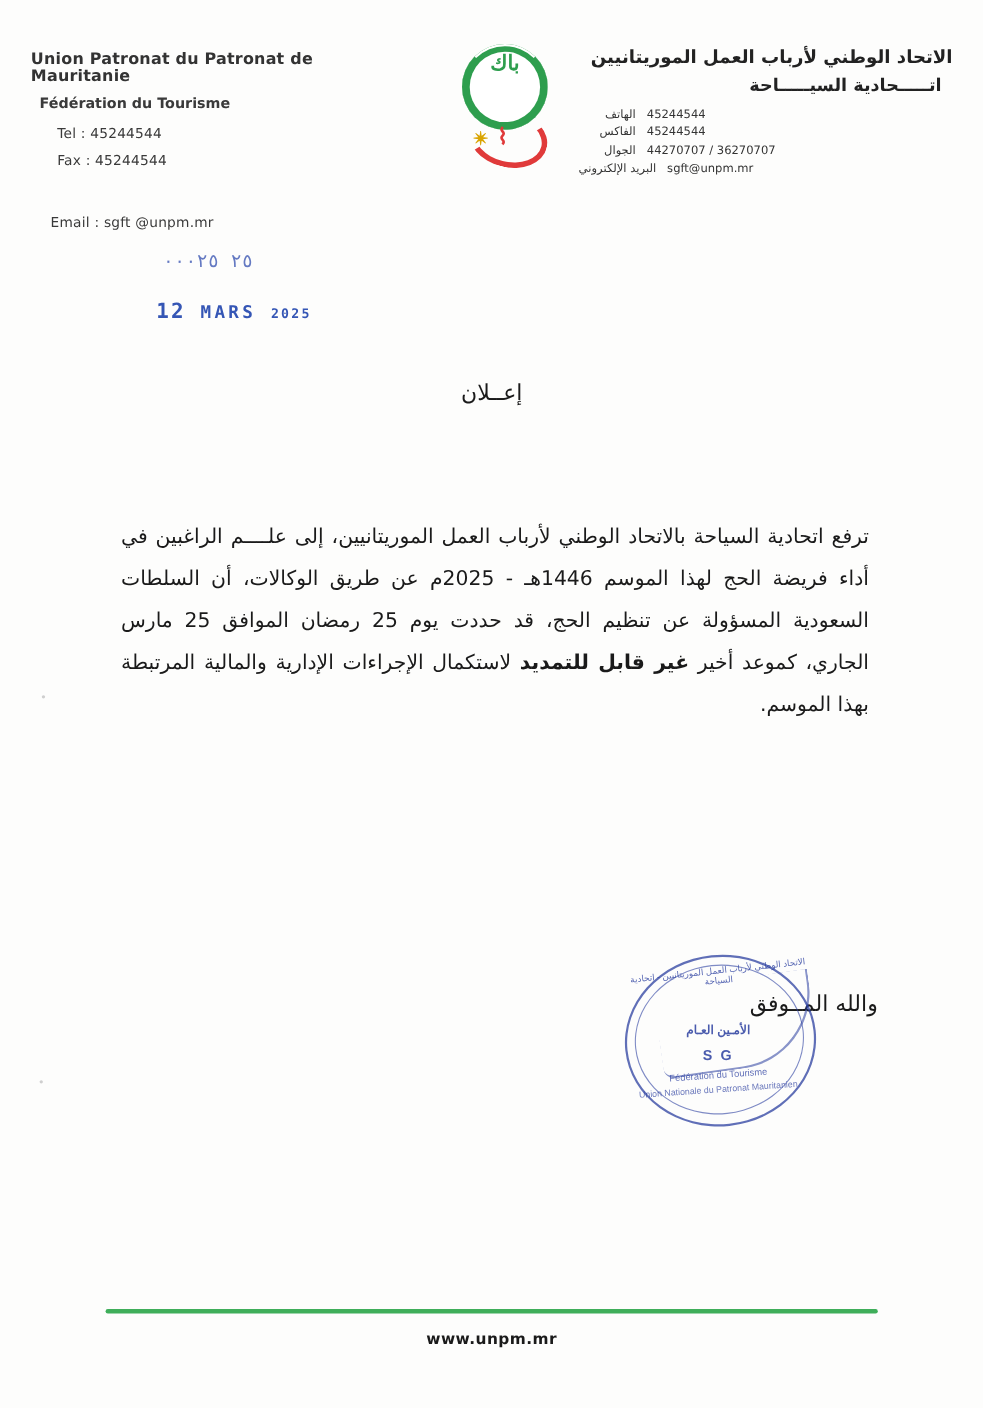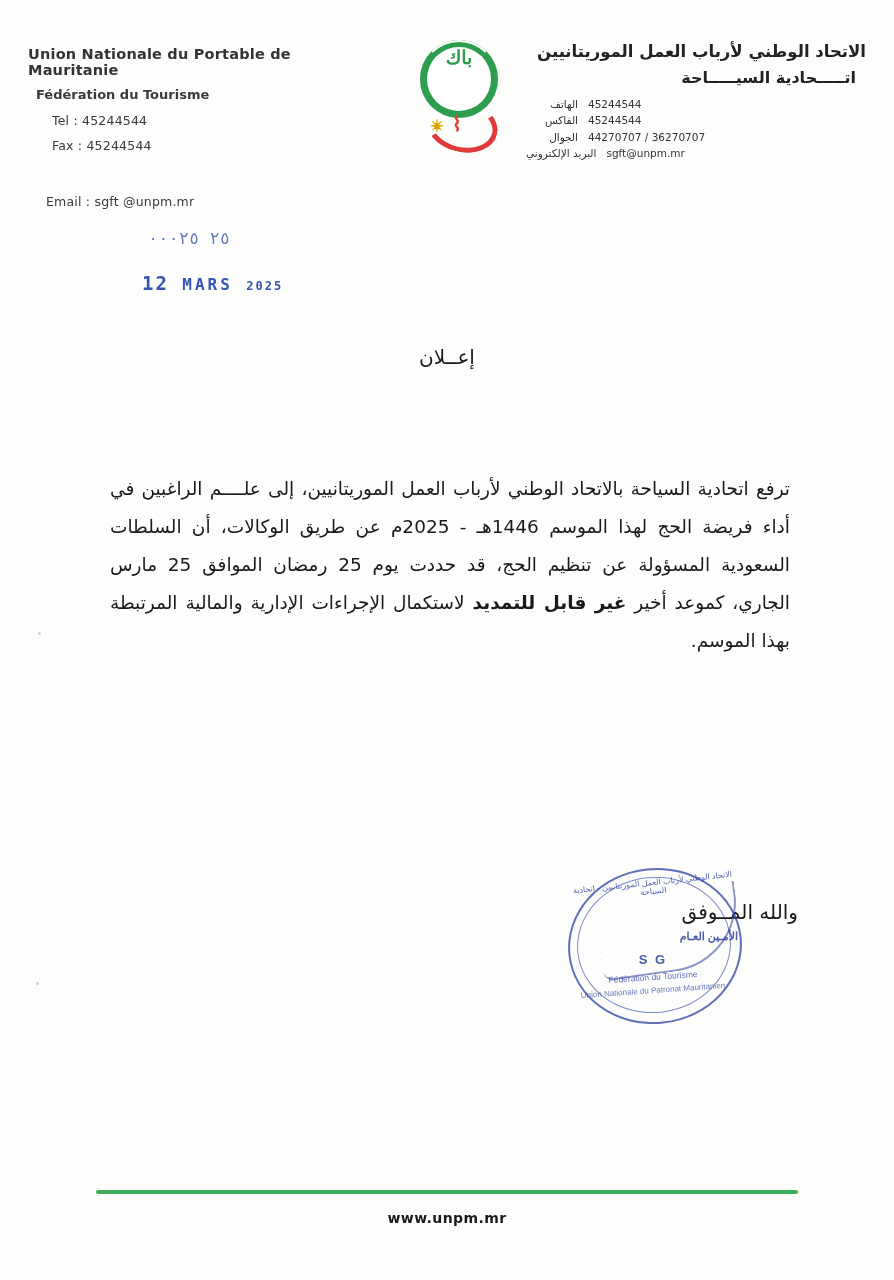--- a/index.html
+++ b/index.html
@@ -294,21 +294,21 @@
     font-size: 8px;
     color: #2b3fa0;
     direction: rtl;
     transform: rotate(-6deg);
     opacity: .8;
   }
   .seal .txt-mid {
     position: absolute;
     left: 0; top: 62px;
     width: 170px;
-    text-align: right;
+    text-align: center;
     font-size: 11px;
     color: #2b3fa0;
     direction: rtl;
     font-weight: bold;
     opacity: .85;
   }
   .seal .sg {
     position: absolute;
     left: 0; top: 84px;
     width: 170px;
@@ -382,21 +382,21 @@
   }
 </style>
 </head>
 <body>
 
 <div class="page">
 
   <div class="header">
 
     <div class="hdr-left">
-      <div class="org">Union Nationale du Portable de Mauritanie</div>
+      <div class="org">Union Patronat du Patronat de Mauritanie</div>
       <div class="fed">Fédération du Tourisme</div>
       <div class="line l1">Tel : 45244544</div>
       <div class="line l2">Fax : 45244544</div>
       <div class="line l4">Email : sgft @unpm.mr</div>
     </div>
 
     <div class="logo">
       <div class="disc"></div>
       <div class="disc-inner"></div>
       <div class="disc-arc"></div>

